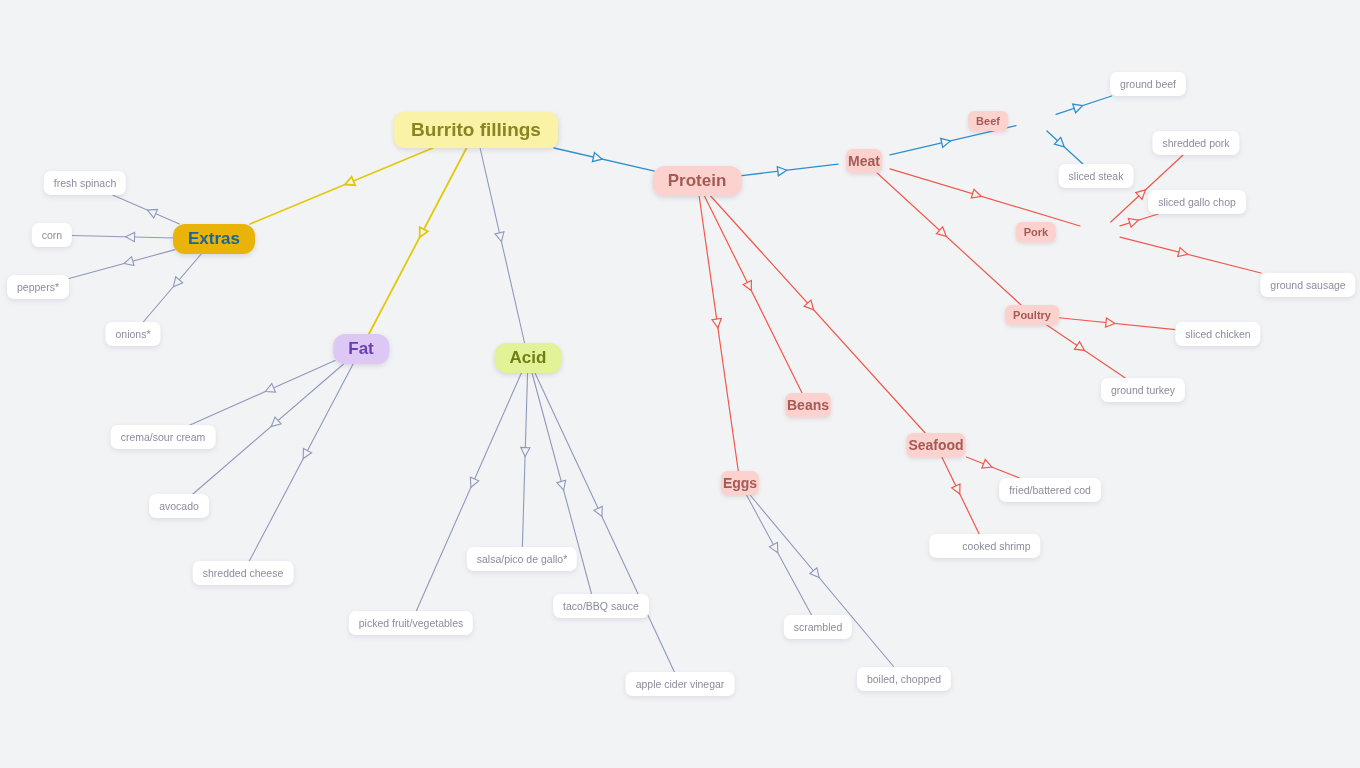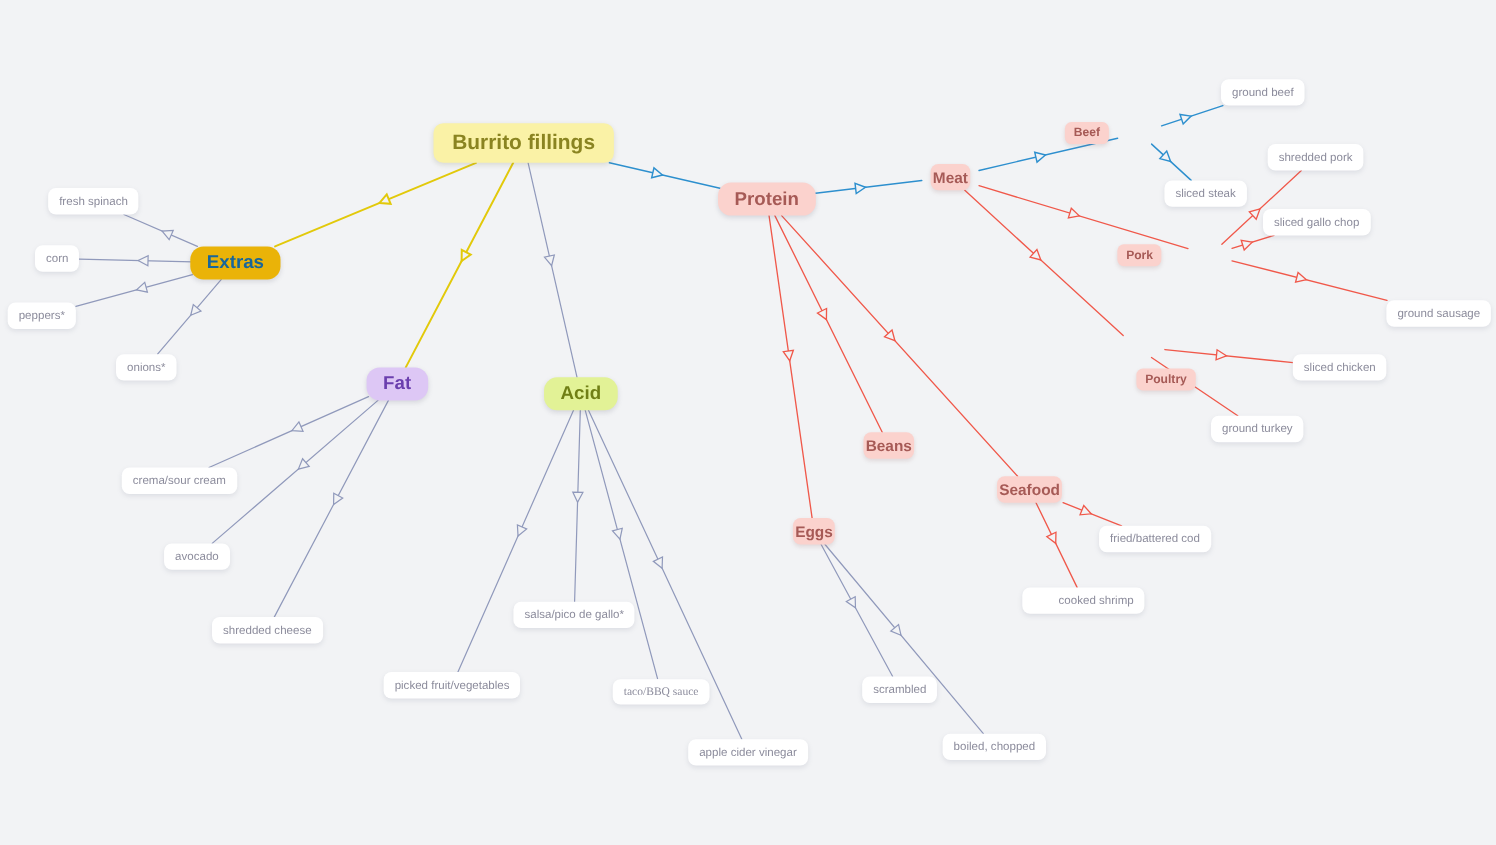--- a/index.html
+++ b/index.html
@@ -223,31 +223,31 @@
       <div class="node n-cat c-blue" style="left: 214px; top: 239px;">Extras</div>
       <div class="node n-cat c-purple" style="left: 361px; top: 349px;">Fat</div>
       <div class="node n-cat c-green" style="left: 528px; top: 358px;">Acid</div>
       <div class="node n-cat c-pink" style="left: 697px; top: 181px;">Protein</div>
       <div class="node n-sub" style="left: 864px; top: 161px;">Meat</div>
       <div class="node n-sub" style="left: 808px; top: 405px;">Beans</div>
       <div class="node n-sub" style="left: 936px; top: 445px;">Seafood</div>
       <div class="node n-sub" style="left: 740px; top: 483px;">Eggs</div>
       <div class="node n-sub small" style="left: 988px; top: 121px;">Beef</div>
       <div class="node n-sub small" style="left: 1036px; top: 232px;">Pork</div>
-      <div class="node n-sub small" style="left: 1060px; top: 315px; margin-top: 30px;">Poultry</div>
+      <div class="node n-sub small" style="left: 1032px; top: 315px;">Poultry</div>
       <div class="node n-leaf" style="left: 85px; top: 183px;">fresh spinach</div>
       <div class="node n-leaf" style="left: 52px; top: 235px;">corn</div>
       <div class="node n-leaf" style="left: 38px; top: 287px;">peppers*</div>
       <div class="node n-leaf" style="left: 133px; top: 334px;">onions*</div>
       <div class="node n-leaf" style="left: 163px; top: 437px;">crema/sour cream</div>
       <div class="node n-leaf" style="left: 179px; top: 506px;">avocado</div>
       <div class="node n-leaf" style="left: 243px; top: 573px;">shredded cheese</div>
       <div class="node n-leaf" style="left: 411px; top: 623px;">picked fruit/vegetables</div>
       <div class="node n-leaf" style="left: 522px; top: 559px;">salsa/pico de gallo*</div>
-      <div class="node n-leaf" style="left: 601px; top: 629px; font-family: Liberation Serif, serif;">taco/BBQ sauce</div>
+      <div class="node n-leaf" style="left: 601px; top: 606px;">taco/BBQ sauce</div>
       <div class="node n-leaf" style="left: 680px; top: 684px;">apple cider vinegar</div>
       <div class="node n-leaf" style="left: 818px; top: 627px;">scrambled</div>
       <div class="node n-leaf" style="left: 904px; top: 679px;">boiled, chopped</div>
       <div class="node n-leaf" style="left: 985px; top: 546px; padding-left: 33px;">cooked shrimp</div>
       <div class="node n-leaf" style="left: 1050px; top: 490px;">fried/battered cod</div>
       <div class="node n-leaf" style="left: 1143px; top: 390px;">ground turkey</div>
       <div class="node n-leaf" style="left: 1218px; top: 334px;">sliced chicken</div>
       <div class="node n-leaf" style="left: 1308px; top: 285px;">ground sausage</div>
       <div class="node n-leaf" style="left: 1197px; top: 202px;">sliced gallo chop</div>
       <div class="node n-leaf" style="left: 1196px; top: 143px;">shredded pork</div>

